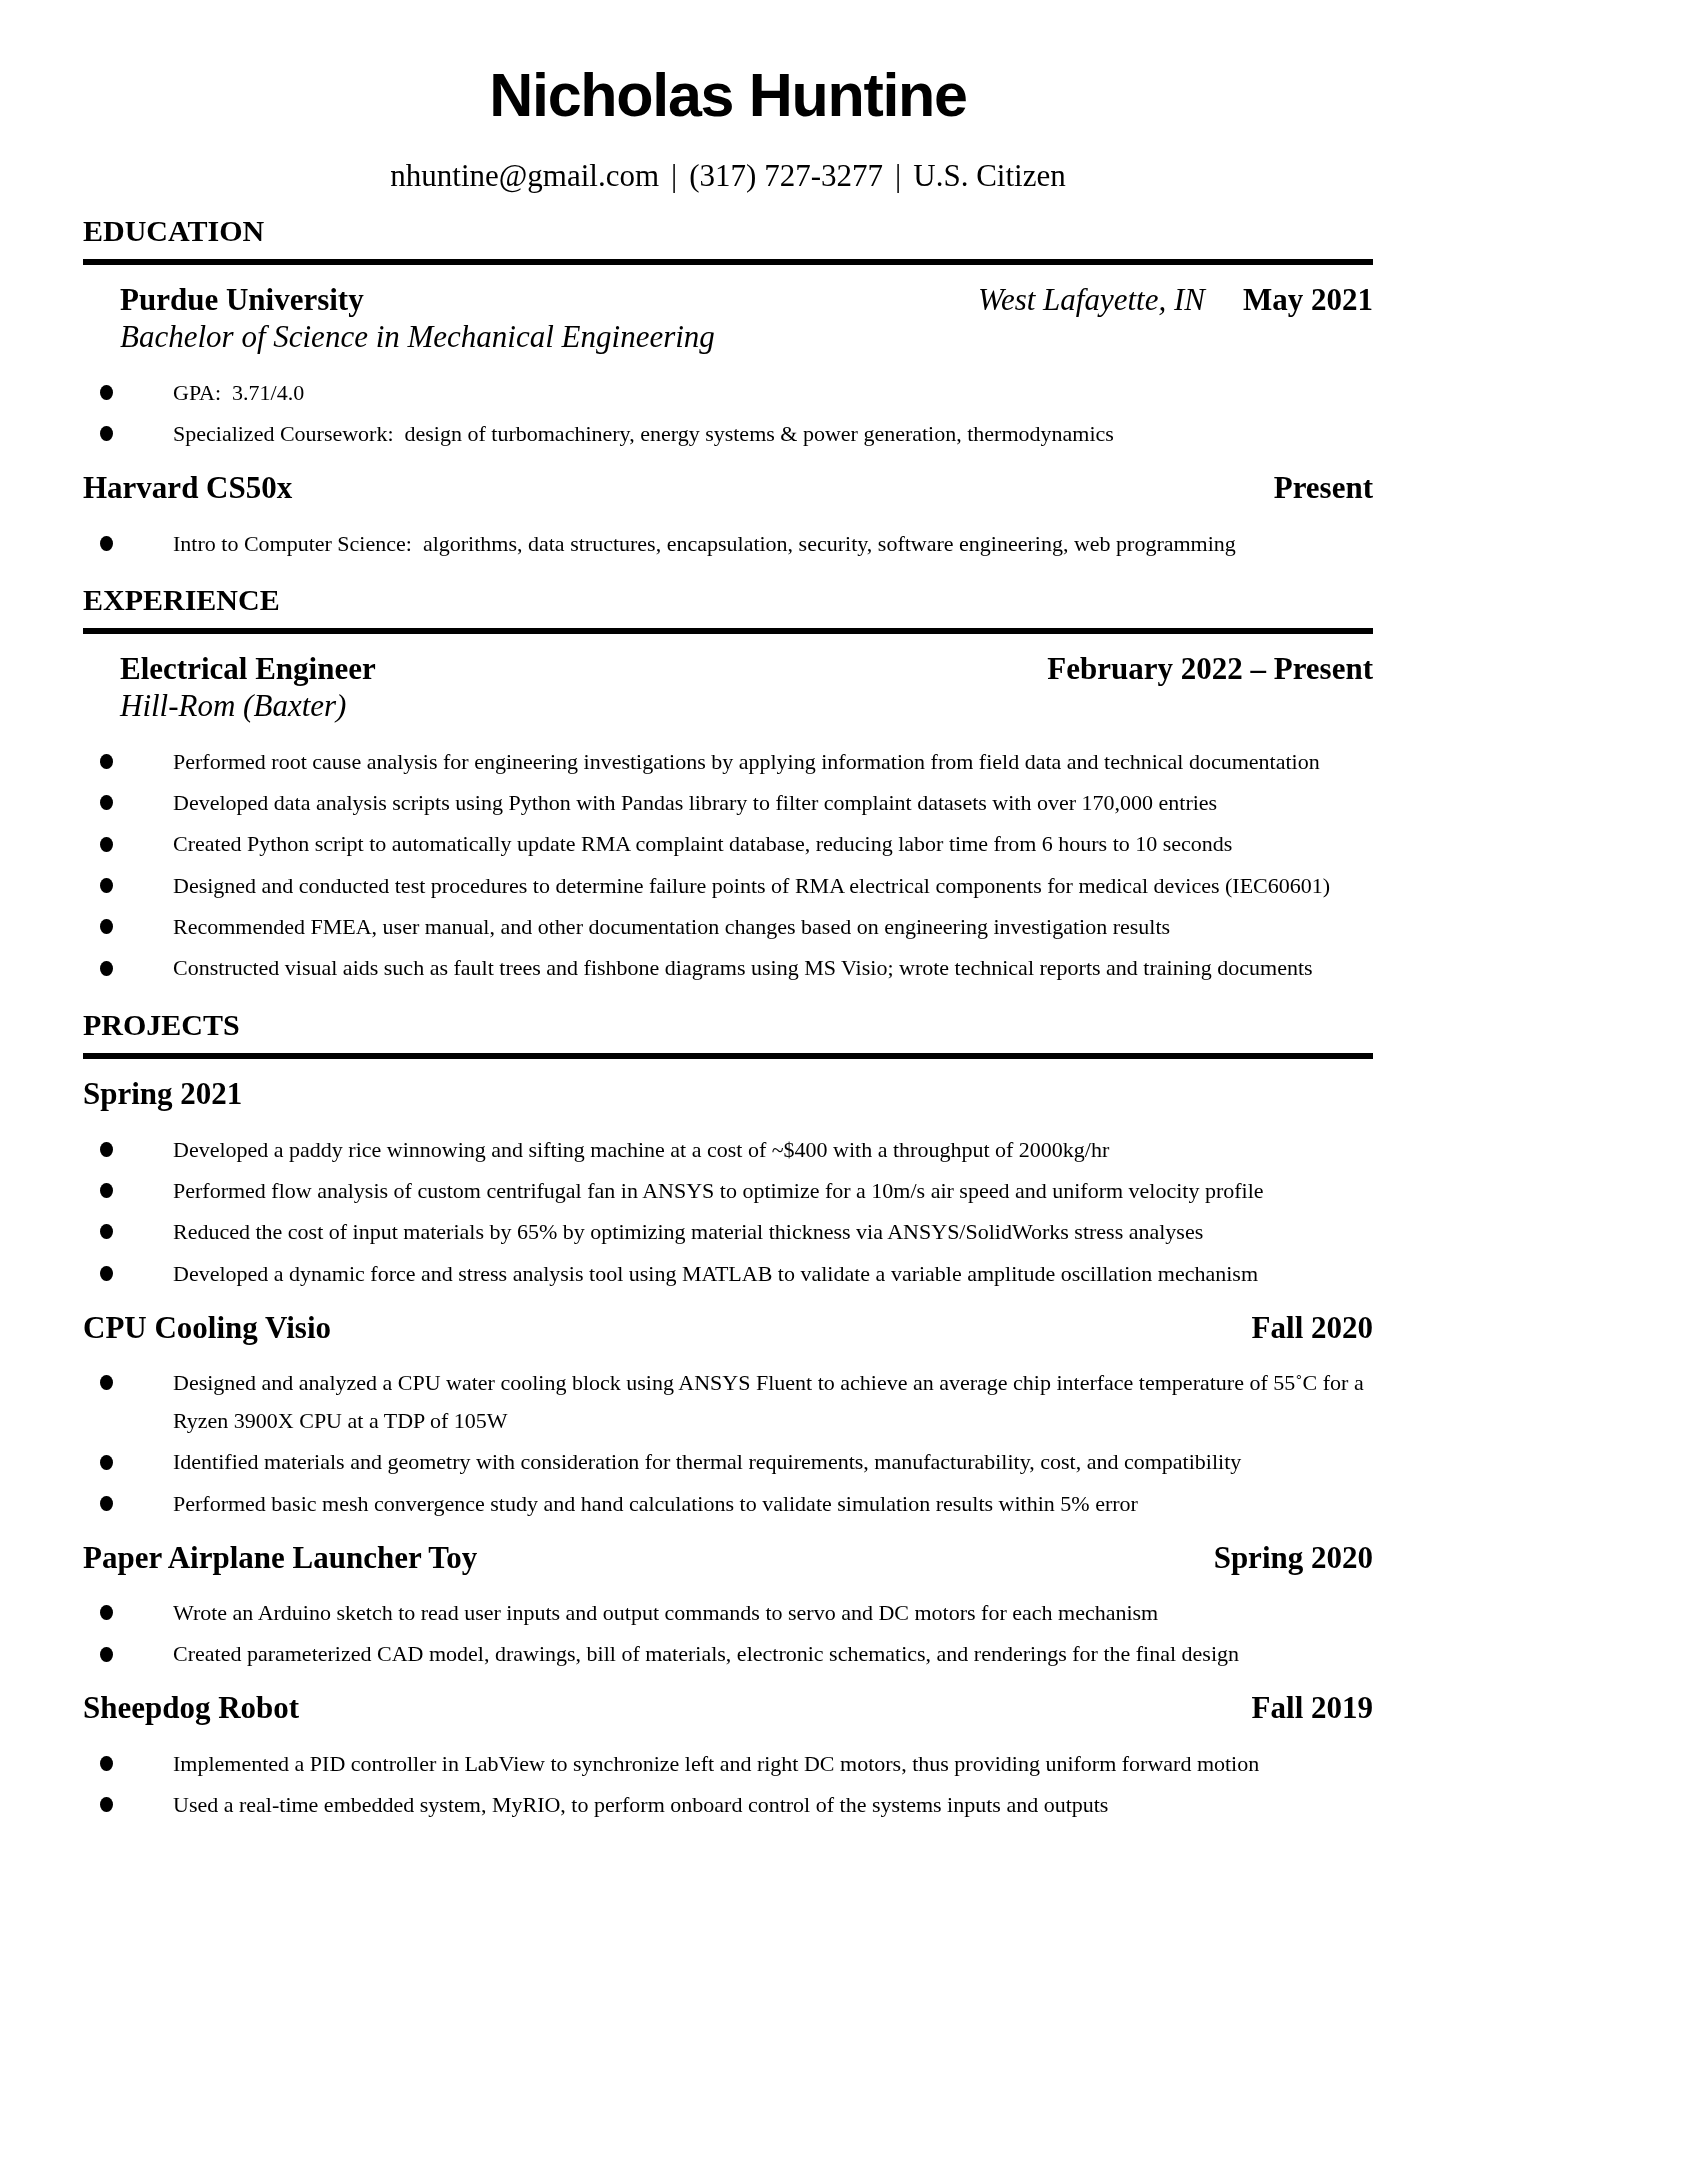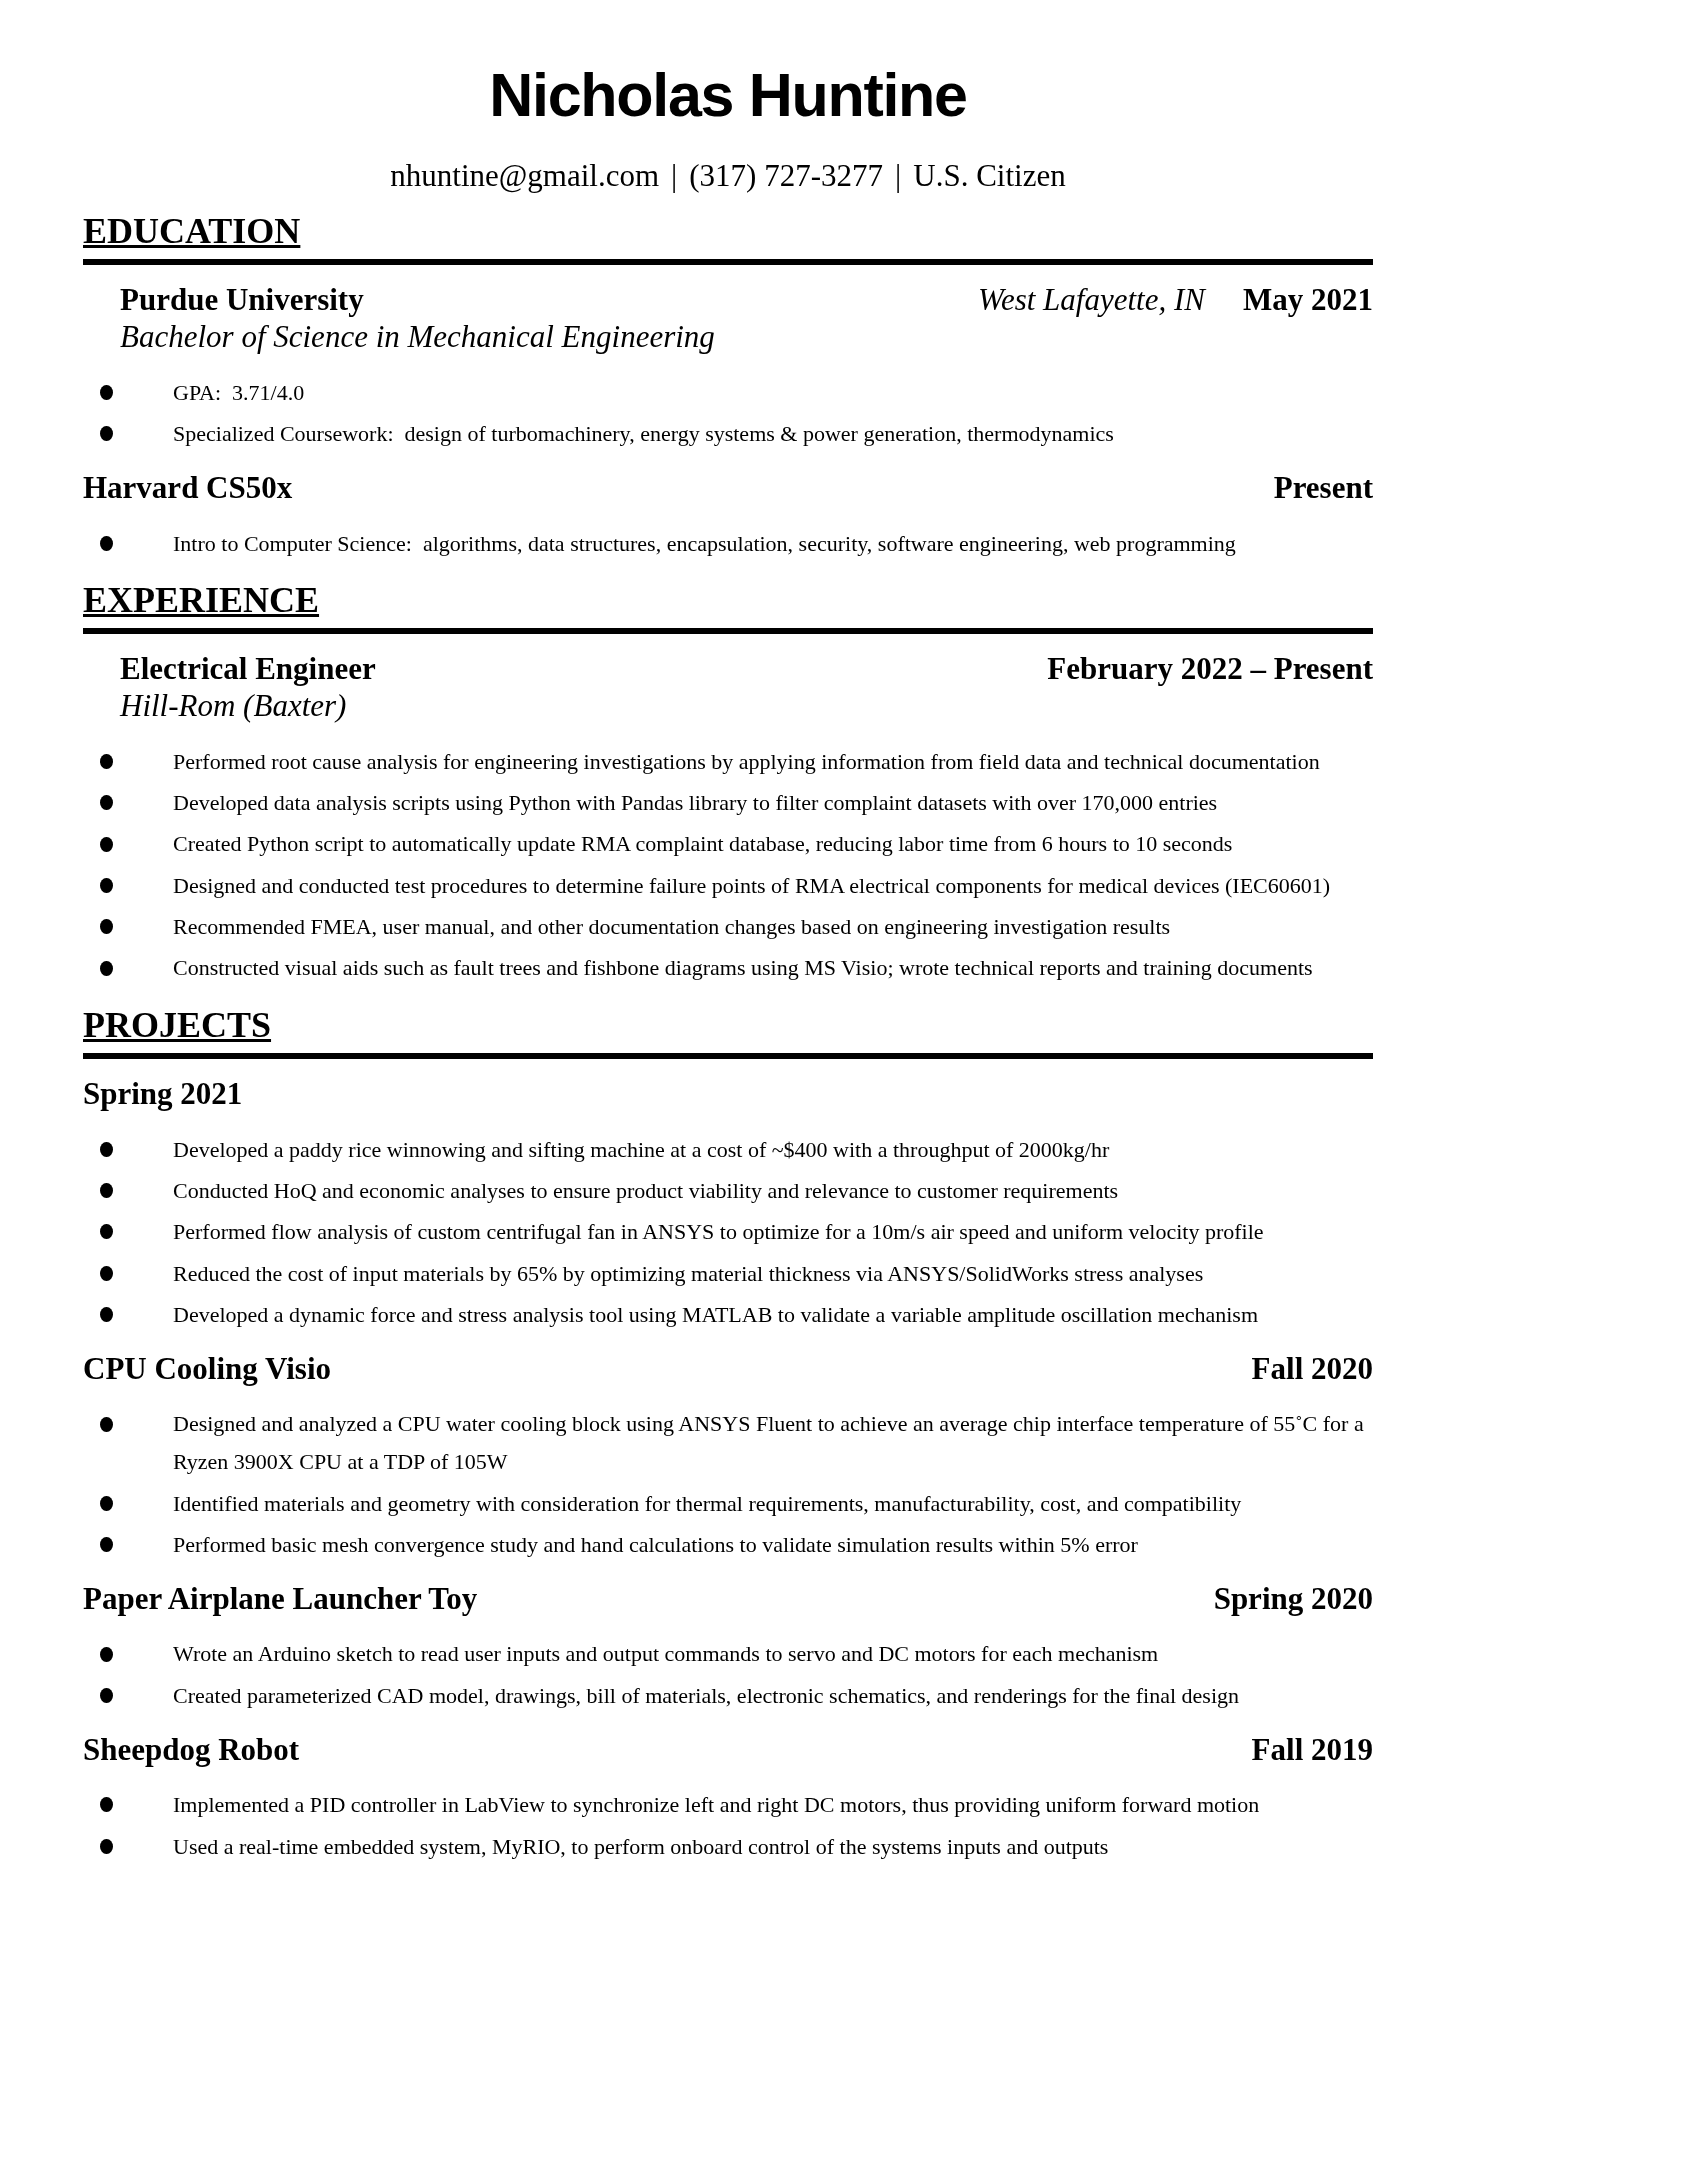--- a/index.html
+++ b/index.html
@@ -28,24 +28,23 @@
     text-align: center;
     font-size: 31px;
     line-height: 37px;
     margin-top: 26.5px;
   }
   .contact .sep { padding: 0 12px; }
 
   
   .section-title {
     font-weight: bold;
-    font-size: 36px;
+    font-size: 30px;
     line-height: 38px;
     margin-top: 18.5px;
-    text-decoration: underline;
   }
   .rule {
     height: 6px;
     background: #000000;
     margin: 9.3px 0 14.6px 0;
   }
 
   
   .entry-head {
     display: flex;
@@ -151,21 +150,20 @@
     <div class="section-title">PROJECTS</div>
     <div class="rule"></div>
 
     <div class="entry-head">
       <span class="entry-right">
         <span class="entry-date">Spring 2021</span>
       </span>
     </div>
     <ul class="bullets">
       <li class="bullet"><span class="dot"></span><span>Developed a paddy rice winnowing and sifting machine at a cost of ~$400 with a throughput of 2000kg/hr</span></li>
-      <li class="bullet"><span class="dot"></span><span>Conducted HoQ and economic analyses to ensure product viability and relevance to customer requirements</span></li>
       <li class="bullet"><span class="dot"></span><span>Performed flow analysis of custom centrifugal fan in ANSYS to optimize for a 10m/s air speed and uniform velocity profile</span></li>
       <li class="bullet"><span class="dot"></span><span>Reduced the cost of input materials by 65% by optimizing material thickness via ANSYS/SolidWorks stress analyses</span></li>
       <li class="bullet"><span class="dot"></span><span>Developed a dynamic force and stress analysis tool using MATLAB to validate a variable amplitude oscillation mechanism</span></li>
     </ul>
 
     <div class="entry-head">
       <span class="entry-left">
         <span class="entry-title">CPU Cooling Visio</span>
       </span>
       <span class="entry-right">

